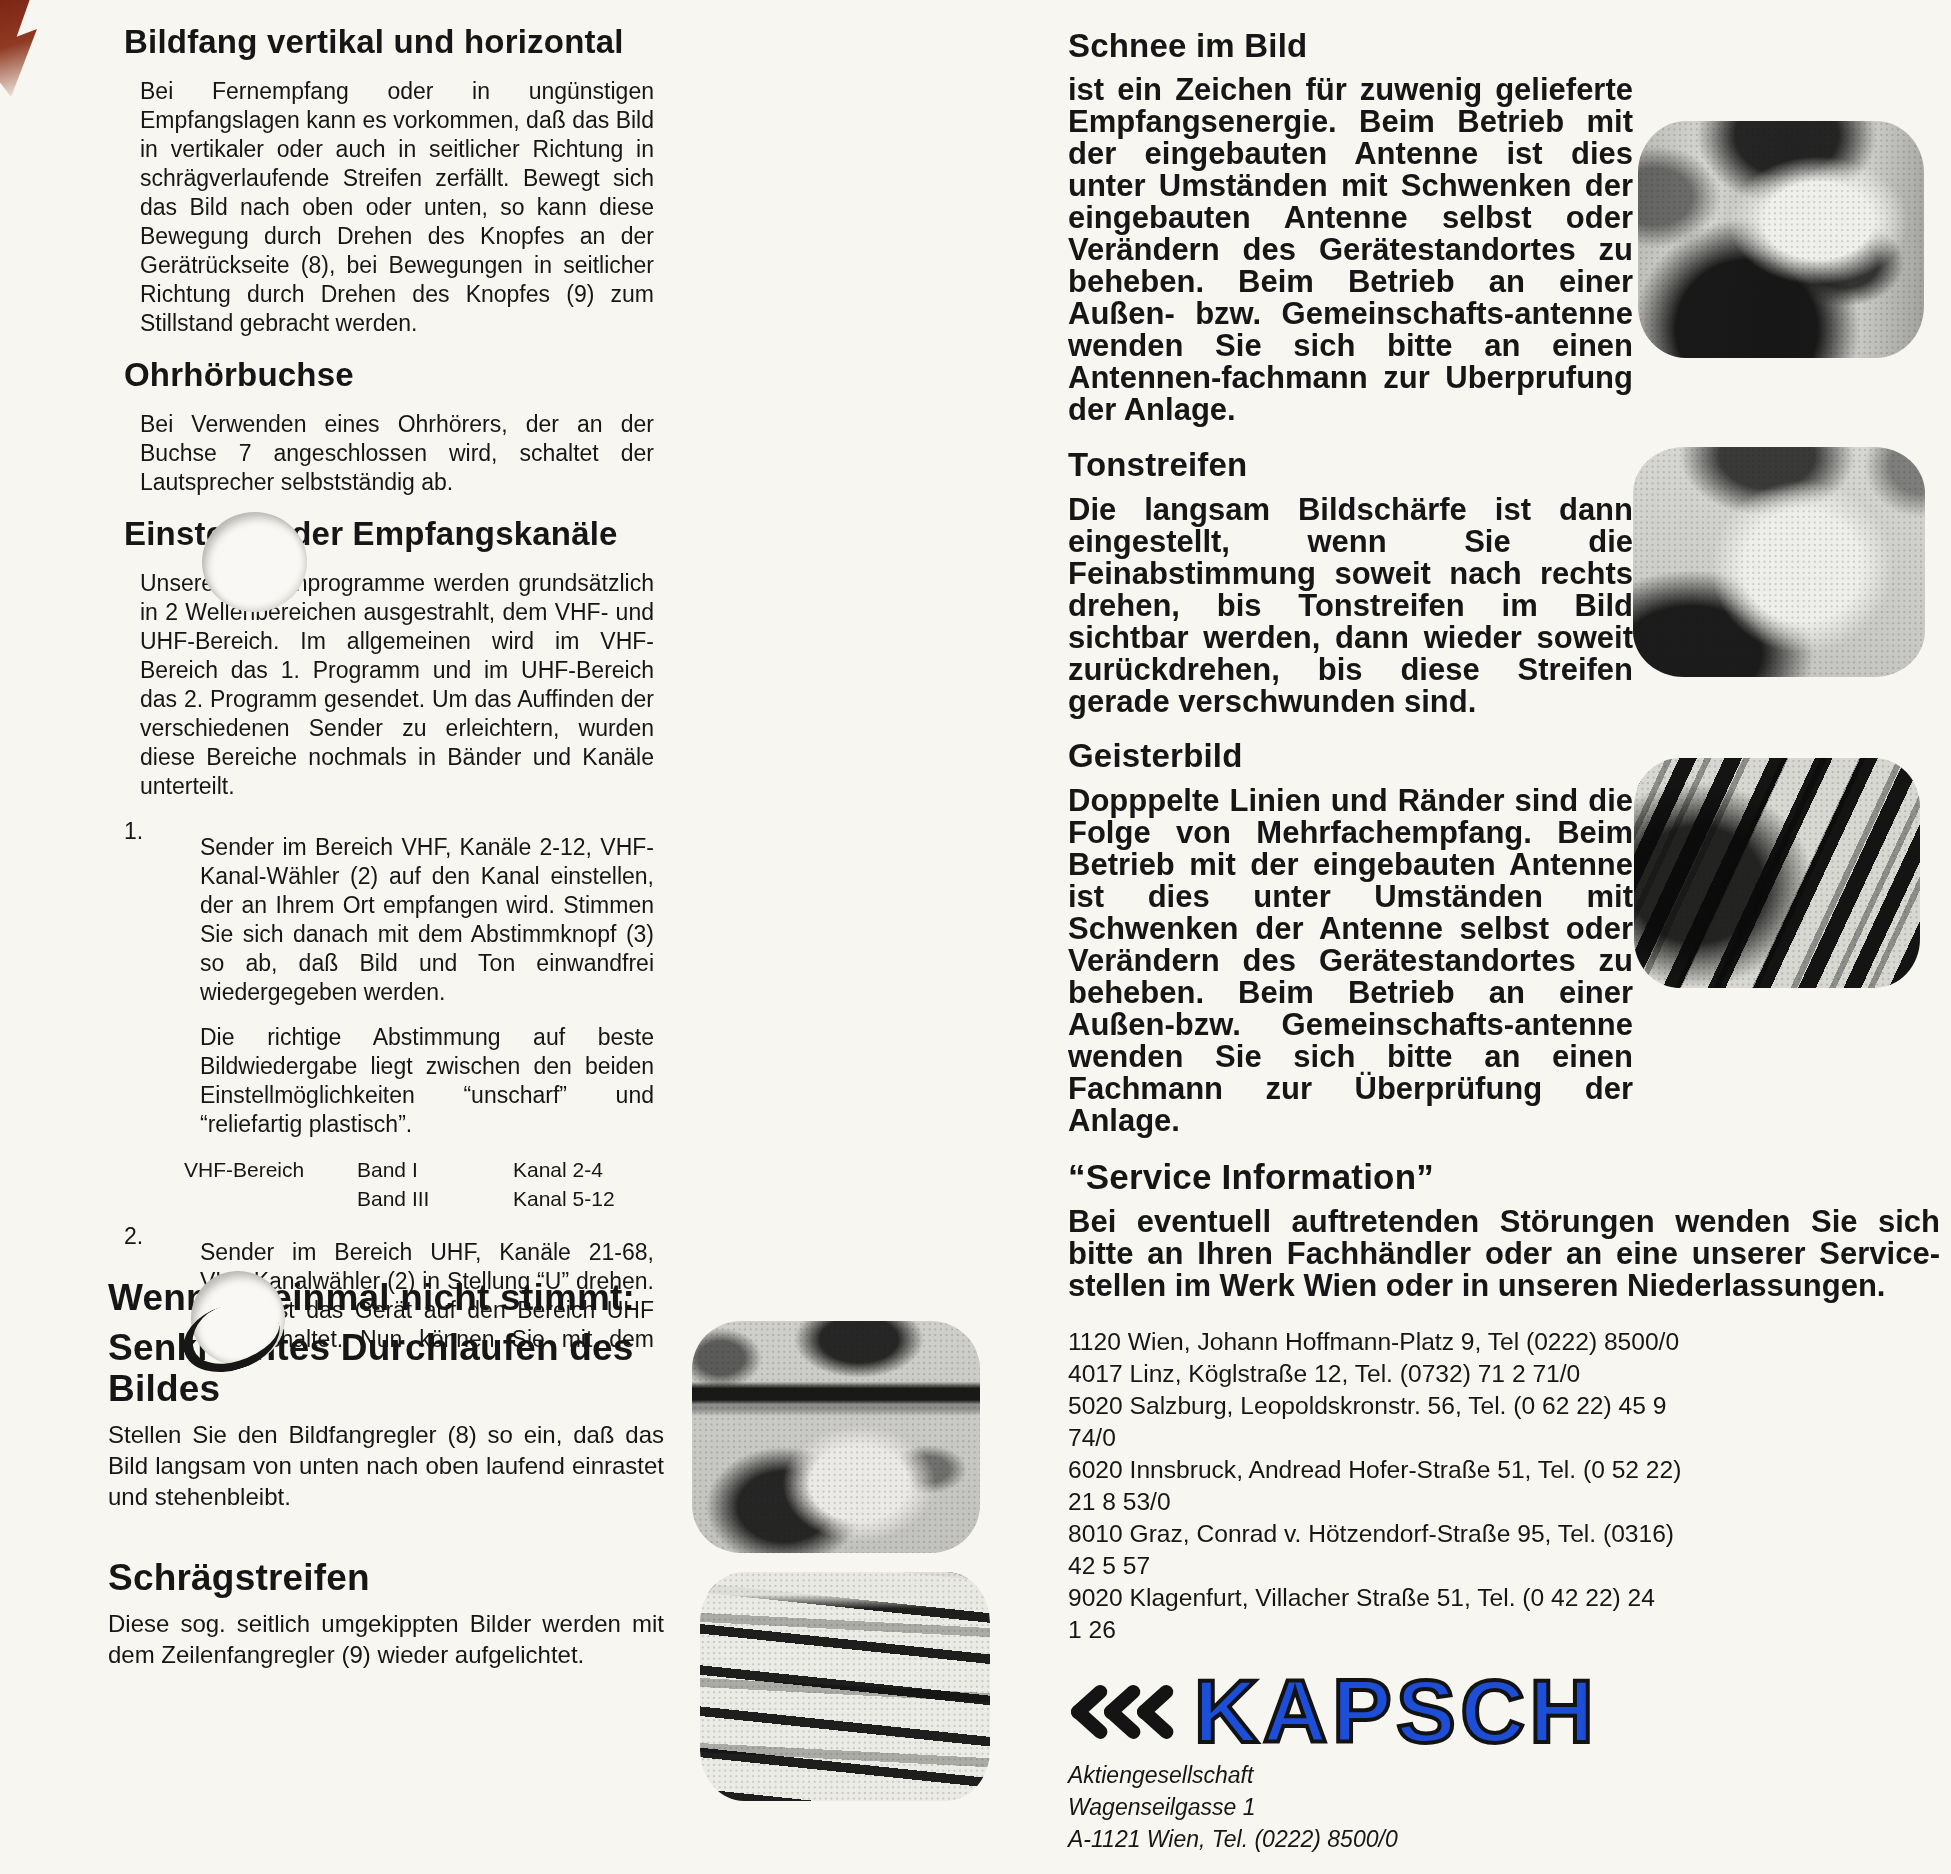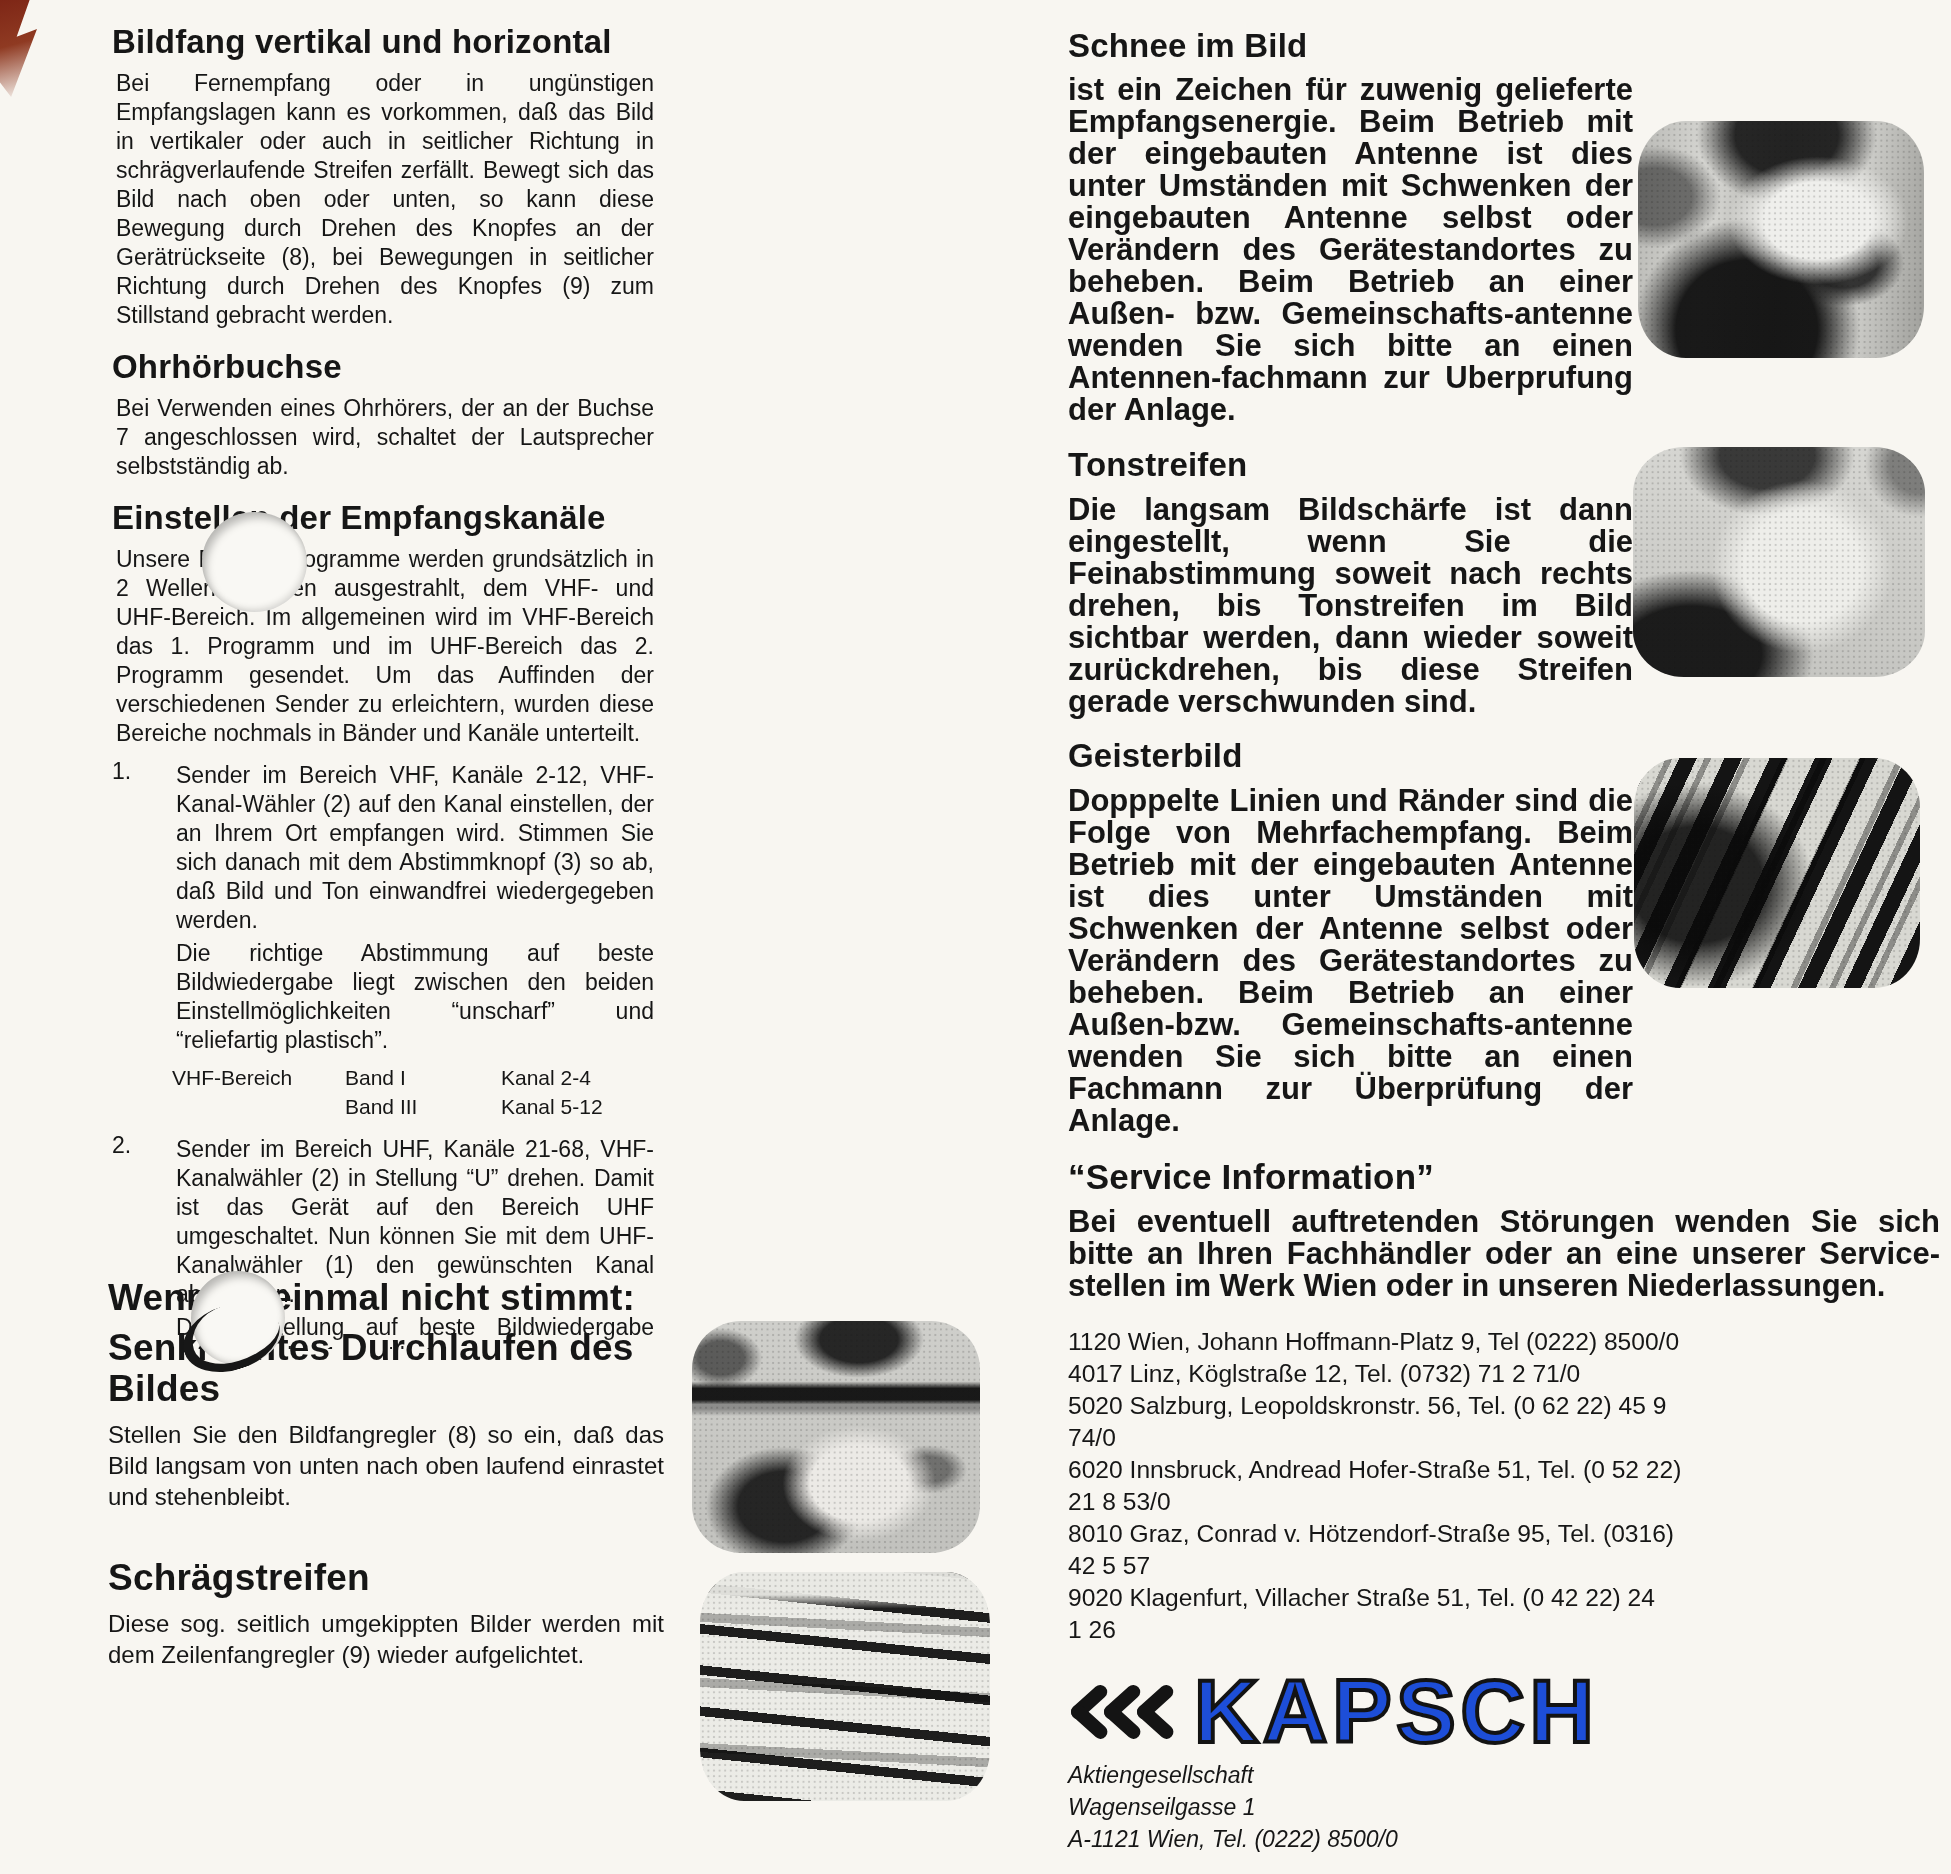--- a/index.html
+++ b/index.html
@@ -12,22 +12,22 @@
   #page {
     position:relative; width:1951px; height:1875px;
     background:#f8f6f1; overflow:hidden;
   }
 
   
   .h1 { font-weight:bold; font-size:33px; line-height:1.12; margin:0 0 8px 0; letter-spacing:0.2px; }
   .h1-big { font-weight:bold; font-size:37px; line-height:1.1; margin:0 0 9.5px 0; letter-spacing:0.2px; }
   .rh1 { font-weight:bold; font-size:33px; line-height:1.12; margin:0 0 9.5px 0; letter-spacing:0.2px; }
 
-  #left-top { position:absolute; left:112px; top:24px; width:546px; height:1325px; overflow:hidden; }
-  #left-top p.body { font-size:23px; line-height:29px; text-align:justify; margin:4px; }
+  #left-top { position:absolute; left:124px; top:24px; width:546px; height:1325px; overflow:hidden; }
+  #left-top p.body { font-size:23px; line-height:29px; text-align:justify; margin:16px; }
   .sec { margin-bottom:19px; }
   .li { display:flex; margin-top:9.5px; }
   .li .num { flex:none; width:60px; font-size:23px; line-height:29px; }
   .li .itext { flex:1; }
   .li .itext p.body { margin:0; }
   .li .itext p.sub { margin-top:8px; }
   .bands { margin-top:8px; font-size:21px; line-height:29px; }
   .bands .brow { display:flex; }
   .bands .c1 { width:173px; }
   .bands .c2 { width:156px; }

